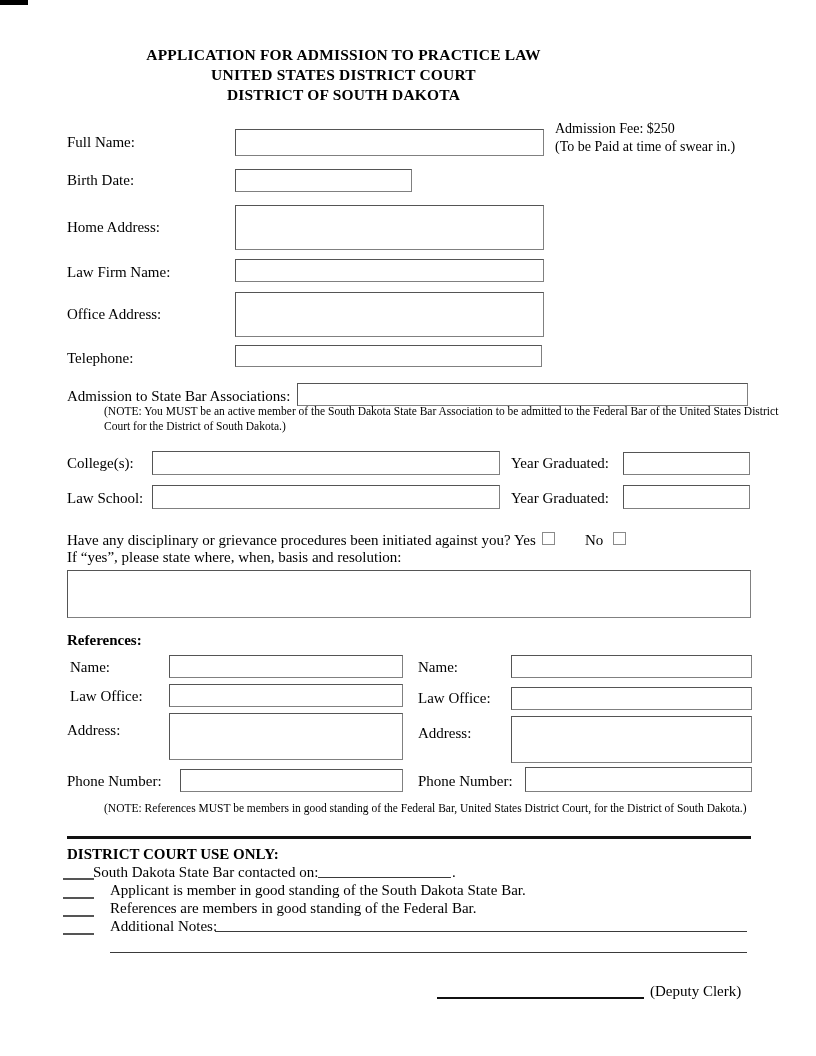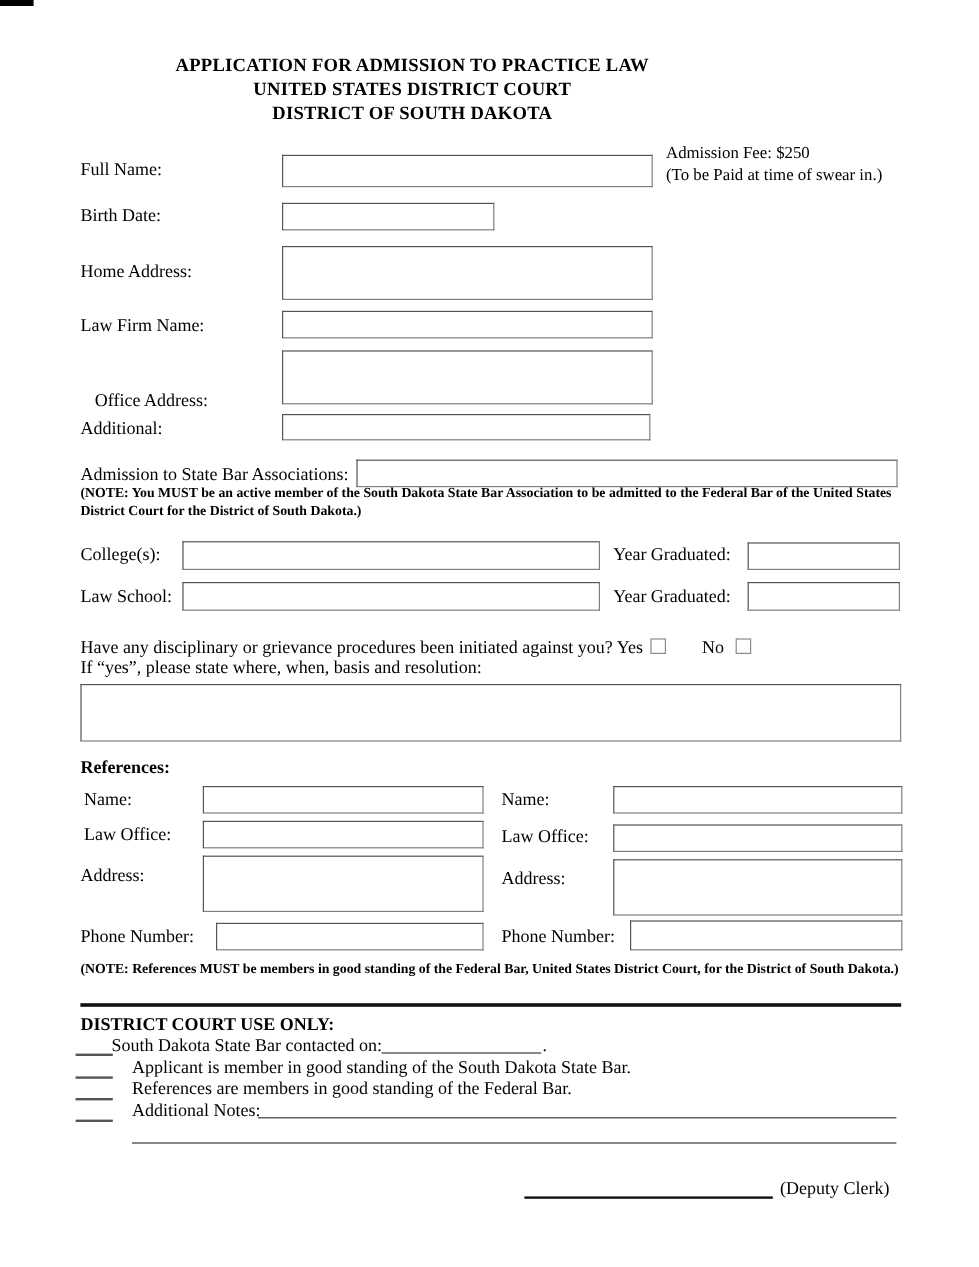--- a/index.html
+++ b/index.html
@@ -56,23 +56,24 @@
   .box {
     position: absolute;
     border: 1px solid #808080;
     border-top-color: #555;
     border-left-color: #555;
     background: #ffffff;
     box-sizing: border-box;
   }
   .note {
     position: absolute;
-    font-weight: bold;
+    font-weight: normal;
     font-size: 11.5px;
     line-height: 14.5px;
+    margin-left: 37px;
   }
   .cbox {
     position: absolute;
     width: 13px; height: 13px;
     border: 1px solid #8a8a8a;
     box-sizing: border-box;
     background: #fff;
   }
   .rule {
     position: absolute;
@@ -122,24 +123,24 @@
 
   <div class="lbl" style="left:67px; top:172px;">Birth Date:</div>
   <div class="box" style="left:235px; top:169px; width:177px; height:23px;"></div>
 
   <div class="lbl" style="left:67px; top:219px;">Home Address:</div>
   <div class="box" style="left:235px; top:205px; width:309px; height:45px;"></div>
 
   <div class="lbl" style="left:67px; top:264px;">Law Firm Name:</div>
   <div class="box" style="left:235px; top:259px; width:309px; height:23px;"></div>
 
-  <div class="lbl" style="left:79px; top:306px;margin-top:20px;">Office Address:</div>
+  <div class="lbl" style="left:67px; top:306px;">Office Address:</div>
   <div class="box" style="left:235px; top:292px; width:309px; height:45px;"></div>
 
-  <div class="lbl" style="left:67px; top:350px;">Additional:</div>
+  <div class="lbl" style="left:67px; top:350px;">Telephone:</div>
   <div class="box" style="left:235px; top:345px; width:307px; height:22px;"></div>
 
   <div class="lbl" style="left:67px; top:388px;">Admission to State Bar Associations:</div>
   <div class="box" style="left:297px; top:383px; width:451px; height:23px;"></div>
   <div class="note" style="left:67px; top:404px; width:686px;">(NOTE: You MUST be an active member of the South Dakota State Bar Association to be admitted to the Federal Bar of the United States District Court for the District of South Dakota.)</div>
 
   <div class="lbl" style="left:67px; top:455px;">College(s):</div>
   <div class="box" style="left:152px; top:451px; width:348px; height:24px;"></div>
   <div class="lbl" style="left:511px; top:455px;">Year Graduated:</div>
   <div class="box" style="left:623px; top:452px; width:127px; height:23px;"></div>

